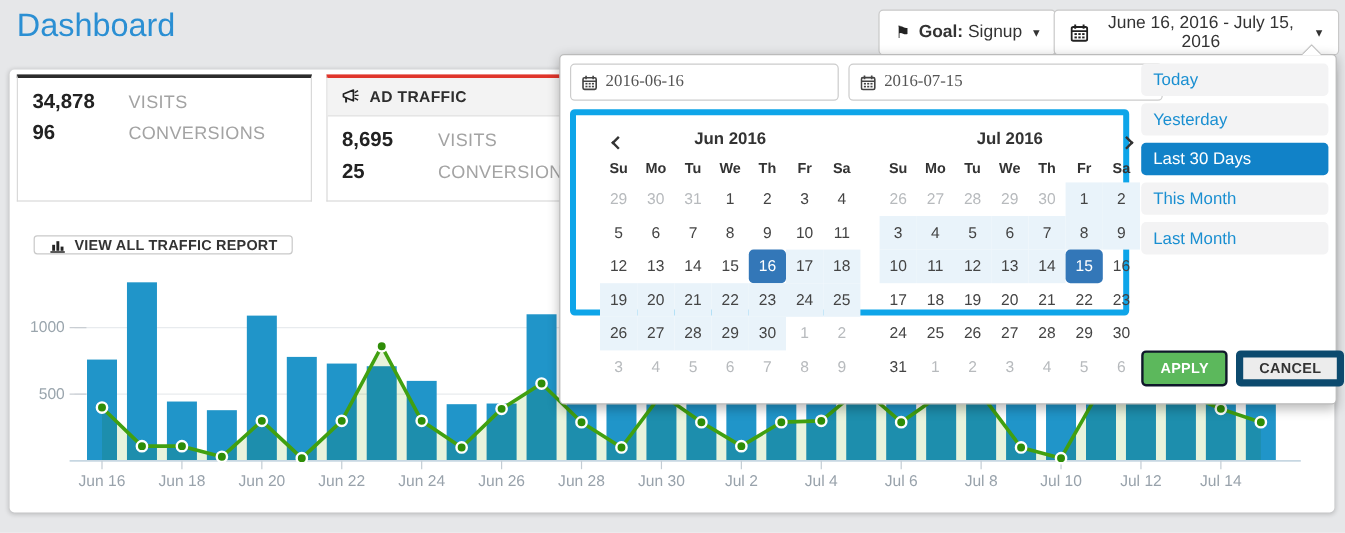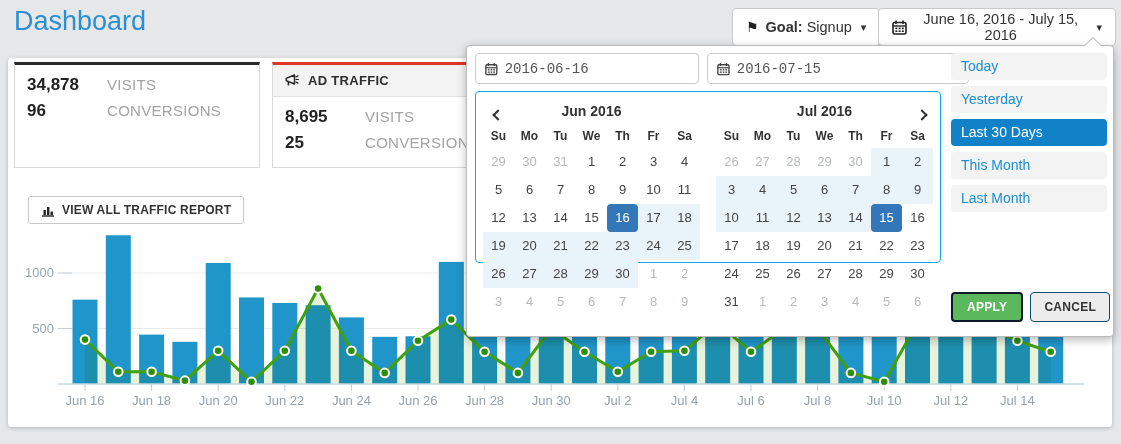--- a/index.html
+++ b/index.html
@@ -45,21 +45,21 @@
     background:#f3f3f3; border-bottom:1px solid #e2e2e2;
     padding:8px 12px; font-size:13px; font-weight:bold; color:#2e2e2e;
     letter-spacing:.3px; display:flex; align-items:center; gap:8px;
   }
   .card-body { padding:10px 12px 8px; }
   .stat-row { display:flex; align-items:baseline; margin-bottom:6px; }
   .stat-val { width:70px; text-align:left; font-size:17px; font-weight:bold; color:#222; }
   .stat-lab { margin-left:10px; font-size:15px; color:#a3a3a3; letter-spacing:.3px; }
   
   .report-btn {
-    position:absolute; left:20px; top:138px; height:28px;
+    position:absolute; left:20px; top:138px; height:16px;
     background:#fff; border:1px solid #c9c9c9; border-radius:3px;
     font-size:12px; font-weight:bold; color:#333; letter-spacing:.2px;
     display:flex; align-items:center; gap:7px; padding:0 12px; cursor:pointer;
     font-family:"Liberation Sans", sans-serif;
   }
   
   .chart-wrap { position:absolute; left:6px; top:150px; width:1092px; height:212px; }
   
   .dropdown {
     position:absolute; left:466px; top:45px; width:648px; height:292px;
@@ -73,27 +73,27 @@
     filter:drop-shadow(0 -1px 0 #aaa);
   }
   .dp-input {
     position:absolute; top:7px; height:31px;
     border:1px solid #ccc; border-radius:4px; background:#fff;
     display:flex; align-items:center; gap:7px; padding:0 9px;
     font-size:14px; color:#555;
   }
   .dp-input input {
     border:none; outline:none; font-size:14px; color:#555; width:100%;
-    font-family:Liberation Mono, monospace; background:transparent;
+    font-family:Liberation Serif, serif; background:transparent;
   }
   .dp-input.start { left:8px;  width:224px; }
   .dp-input.end   { left:240px; width:262px; }
   .cal-box {
     position:absolute; left:8px; top:45px; width:466px; height:172px;
-    border:1px solid #0ea5e9; border-radius:4px; background:#fff; padding:8px 7px;
+    border:5px solid #0ea5e9; border-radius:4px; background:#fff; padding:8px 20px;
   }
   .months { display:flex; gap:16px; }
   .month { width:217px; }
   .m-head { position:relative; height:24px; line-height:22px; text-align:center;
             font-size:14px; font-weight:bold; color:#333; }
   .nav-arrow { position:absolute; top:3px; width:22px; height:18px; cursor:pointer; }
   .nav-arrow.prev { left:2px; } .nav-arrow.next { right:2px; }
   .chev { display:inline-block; width:8px; height:8px;
           border-left:2px solid #333; border-bottom:2px solid #333; }
   .chev.l { transform:rotate(45deg); margin-left:4px; }
@@ -114,21 +114,21 @@
     cursor:pointer; white-space:nowrap; overflow:hidden;
   }
   .preset.selected { background:#1182c8; color:#fff; }
   .dp-actions { position:absolute; left:484px; top:246px; display:flex; gap:7px; }
   .btn-apply {
     height:30px; padding:0 14px; background:#5cb85c; border:2px solid #0f172a;
     border-radius:4px; color:#fff; font-size:12px; font-weight:bold; cursor:pointer;
     font-family:"Liberation Sans", sans-serif; letter-spacing:.3px;
   }
   .btn-cancel {
-    height:30px; padding:0 13px; background:#ececec; border:1px solid #0c4a6e;
+    height:30px; padding:0 13px; background:#ececec; border:6px solid #0c4a6e;
     border-radius:4px; color:#333; font-size:12px; font-weight:bold; cursor:pointer;
     font-family:"Liberation Sans", sans-serif; letter-spacing:.3px;
   }
 </style>
 </head>
 <body>
 
 <h1 class="page-title">Dashboard</h1>
 
 <button class="top-btn goal-btn">

